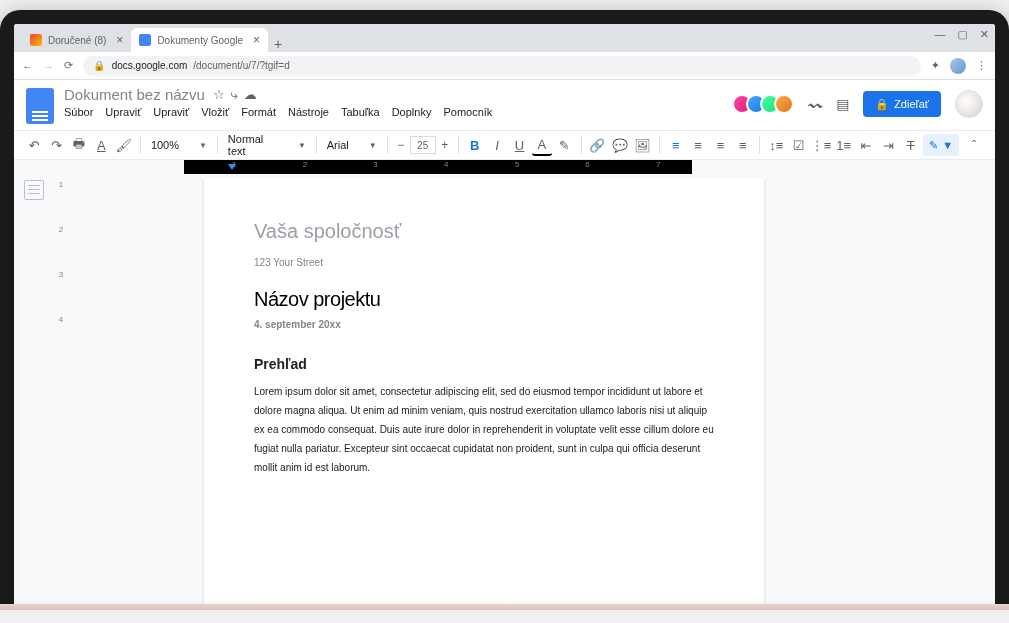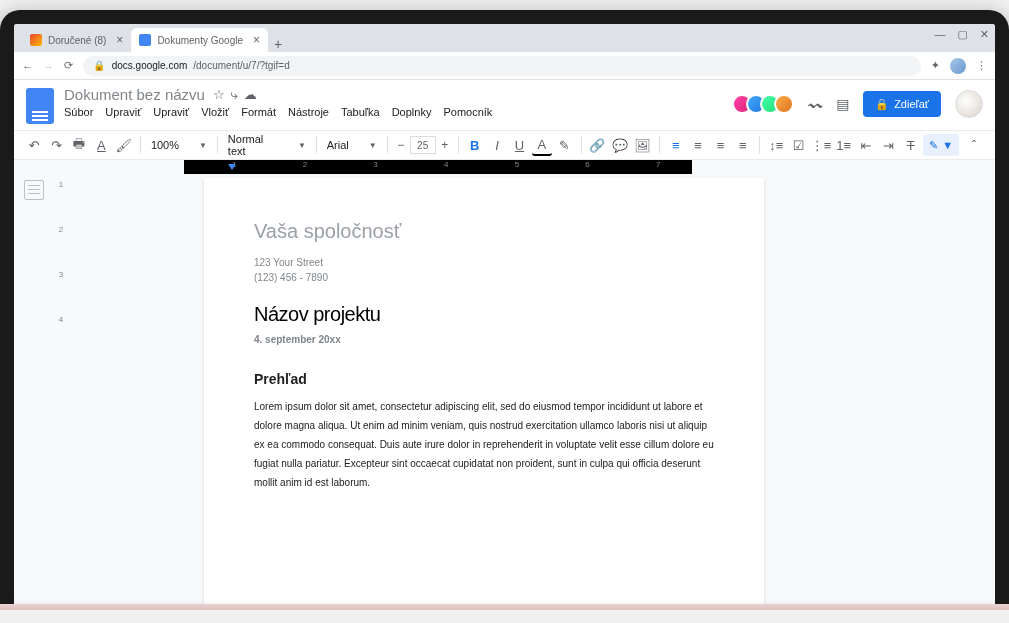--- a/index.html
+++ b/index.html
@@ -236,21 +236,20 @@
       <div class="page-wrap">
         <div class="ruler-row">
           <div class="ruler-h">1 2 3 4 5 6 7</div>
         </div>
         <div class="ruler-indent"></div>
         <div class="doc-scroll">
           <div class="page">
             <div class="company">Vaša spoločnosť</div>
             <div class="addr">
               <div>123 Your Street</div>
-              <div>(123) 456 - 7890</div>
             </div>
             <div class="project">Názov projektu</div>
             <div class="date">4. september 20xx</div>
             <div class="section-h">Prehľad</div>
             <div class="body-text">Lorem ipsum dolor sit amet, consectetur adipiscing elit, sed do eiusmod tempor incididunt ut labore et dolore magna aliqua. Ut enim ad minim veniam, quis nostrud exercitation ullamco laboris nisi ut aliquip ex ea commodo consequat. Duis aute irure dolor in reprehenderit in voluptate velit esse cillum dolore eu fugiat nulla pariatur. Excepteur sint occaecat cupidatat non proident, sunt in culpa qui officia deserunt mollit anim id est laborum.</div>
           </div>
         </div>
       </div>
     </div>
 

